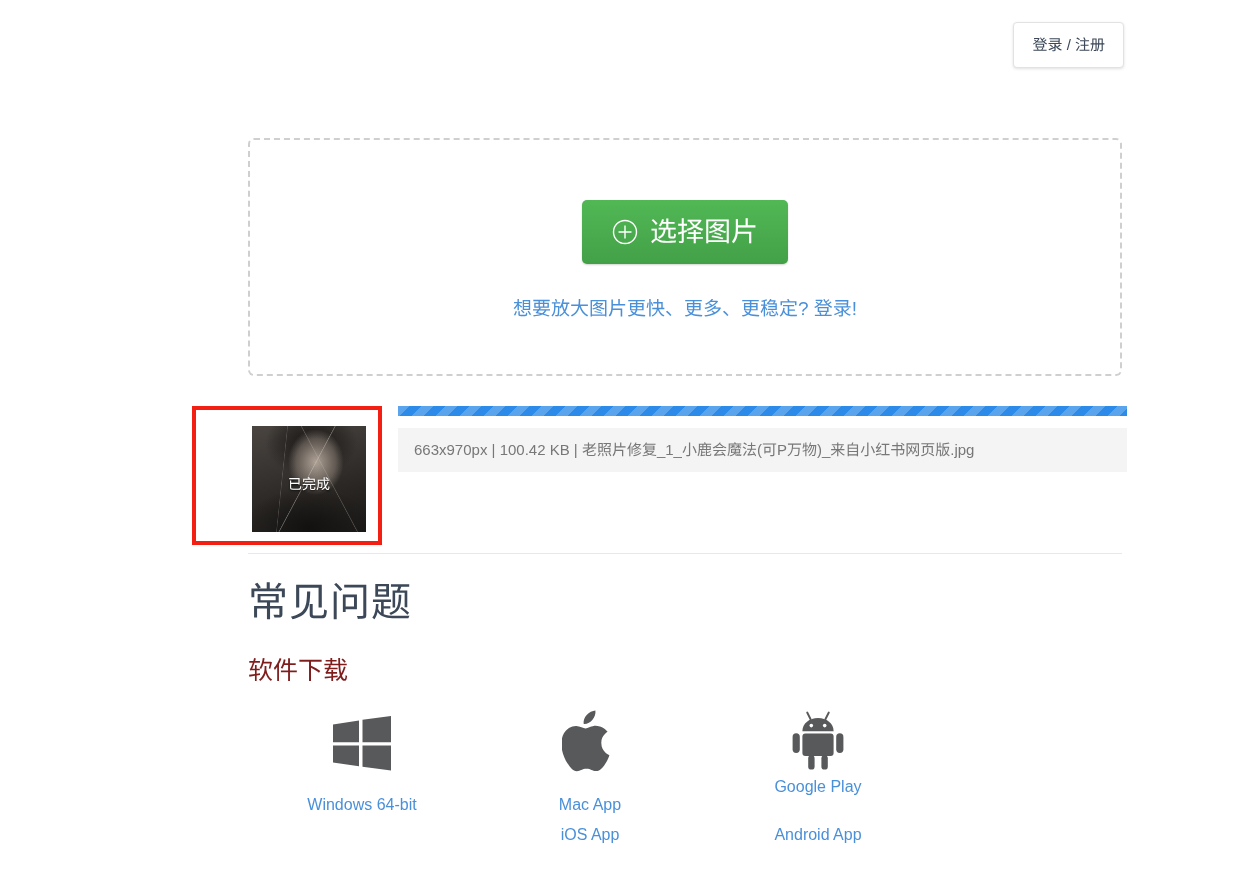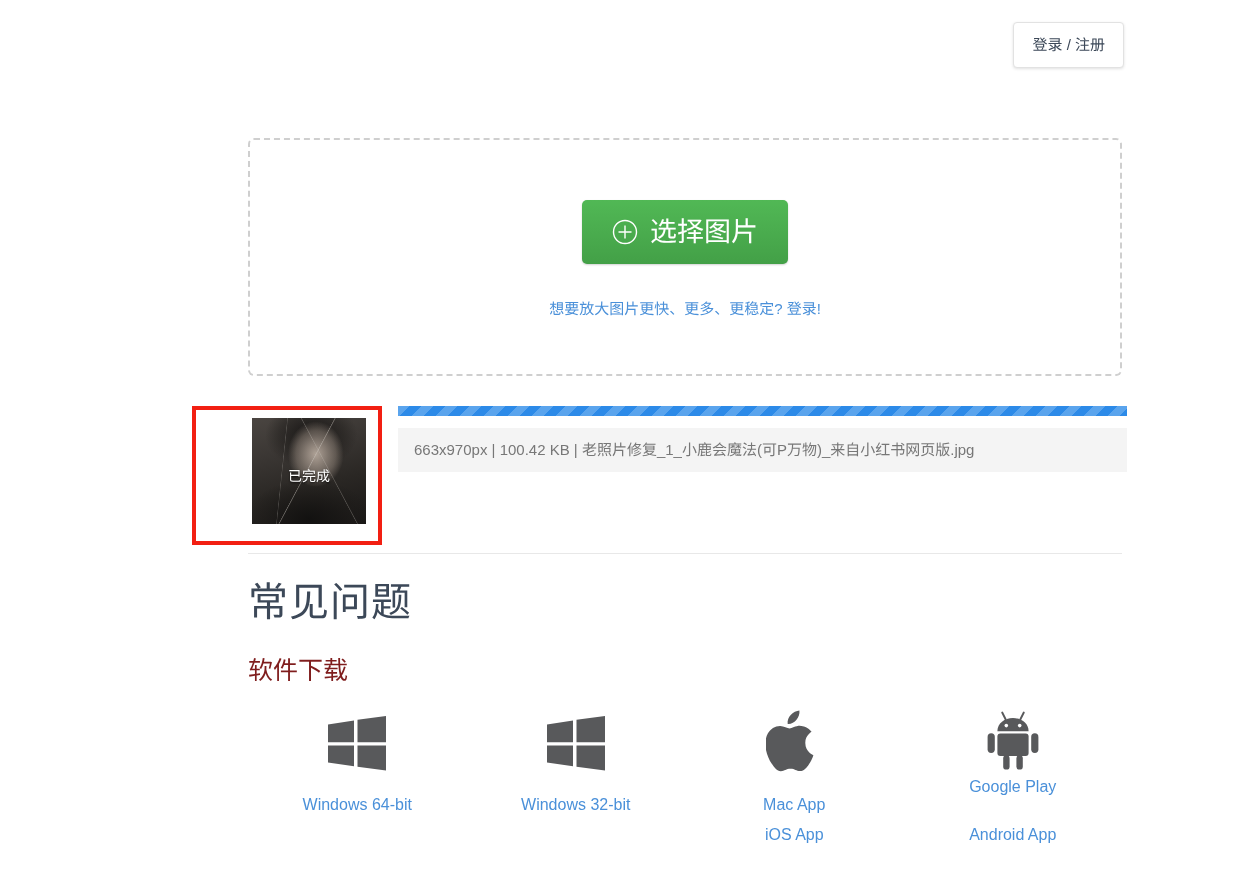--- a/index.html
+++ b/index.html
@@ -103,21 +103,21 @@
   .plus-circle-icon {
     display: inline-block;
     width: 26px;
     height: 26px;
     flex: 0 0 26px;
     position: relative;
   }
   .plus-circle-icon svg { display: block; }
   .dz-hint {
     margin-top: 34px;
-    font-size: 15px;
+    font-size: 19px;
     line-height: 22px;
     color: #4a90d9;
     cursor: pointer;
   }
 
   
   .result-row {
     position: absolute;
     left: 192px;
     top: 406px;
@@ -130,21 +130,21 @@
     top: 0;
     width: 190px;
     height: 139px;
     box-sizing: border-box;
     border: 4px solid #f21f12;
     background: #ffffff;
   }
   .thumb {
     position: absolute;
     left: 56px;
-    top: 8px;
+    top: 16px;
     width: 114px;
     height: 106px;
     overflow: hidden;
     background: #221f1e;
   }
   .thumb-photo {
     position: absolute;
     inset: 0;
     background:
       radial-gradient(ellipse 34px 40px at 56% 34%, rgba(186,172,160,0.92) 0%, rgba(140,128,118,0.55) 58%, rgba(40,36,34,0) 82%),
@@ -362,31 +362,20 @@
           <svg viewBox="0 0 64 56" width="64" height="56" aria-hidden="true">
             <path d="M3 8.6 L29 4.4 L29 26.2 L3 26.2 Z" fill="#58595b"></path>
             <path d="M32.5 3.8 L61 0 L61 26.2 L32.5 26.2 Z" fill="#58595b"></path>
             <path d="M3 29.5 L29 29.5 L29 50.2 L3 46.6 Z" fill="#58595b"></path>
             <path d="M32.5 29.5 L61 29.5 L61 54.6 L32.5 50.8 Z" fill="#58595b"></path>
           </svg>
         </div>
         <div class="dl-link">Windows 64-bit</div>
       </div>
 
-      <div class="download-col">
-        <div class="dl-icon">
-          <svg viewBox="0 0 64 56" width="64" height="56" aria-hidden="true">
-            <path d="M3 8.6 L29 4.4 L29 26.2 L3 26.2 Z" fill="#58595b"></path>
-            <path d="M32.5 3.8 L61 0 L61 26.2 L32.5 26.2 Z" fill="#58595b"></path>
-            <path d="M3 29.5 L29 29.5 L29 50.2 L3 46.6 Z" fill="#58595b"></path>
-            <path d="M32.5 29.5 L61 29.5 L61 54.6 L32.5 50.8 Z" fill="#58595b"></path>
-          </svg>
-        </div>
-        <div class="dl-link">Windows 32-bit</div>
-      </div>
 
       <div class="download-col">
         <div class="dl-icon">
           <svg viewBox="0 0 56 62" width="56" height="62" aria-hidden="true">
             <path d="M33.4 0.5 c0.5 3.5 -0.9 6.9 -2.9 9.3 -2.1 2.6 -5.5 4.5 -8.8 4.2 -0.6 -3.4 1 -6.9 3 -9.1 2.2 -2.5 6 -4.3 8.7 -4.4 Z" fill="#58595b"></path>
             <path d="M45.9 21.6 c-0.3 0.2 -6.7 3.8 -6.6 11.4 0.1 9.1 8 12.1 8.1 12.2 -0.1 0.2 -1.2 4.3 -4.1 8.5 -2.5 3.7 -5.1 7.3 -9.1 7.4 -3.9 0.1 -5.2 -2.3 -9.7 -2.3 -4.4 0 -5.9 2.2 -9.6 2.4 -3.8 0.1 -6.8 -4 -9.3 -7.6 -5.1 -7.4 -9 -20.9 -3.8 -30 2.6 -4.5 7.2 -7.4 12.2 -7.5 3.8 -0.1 7.3 2.5 9.6 2.5 2.3 0 6.6 -3.1 11.1 -2.7 1.9 0.1 7.2 0.8 10.6 5.7 -0.3 0.2 -0.3 0.2 -0.3 0.2 Z" fill="#58595b"></path>
           </svg>
         </div>
         <div class="dl-link">Mac App</div>
         <div class="dl-link second">iOS App</div>

